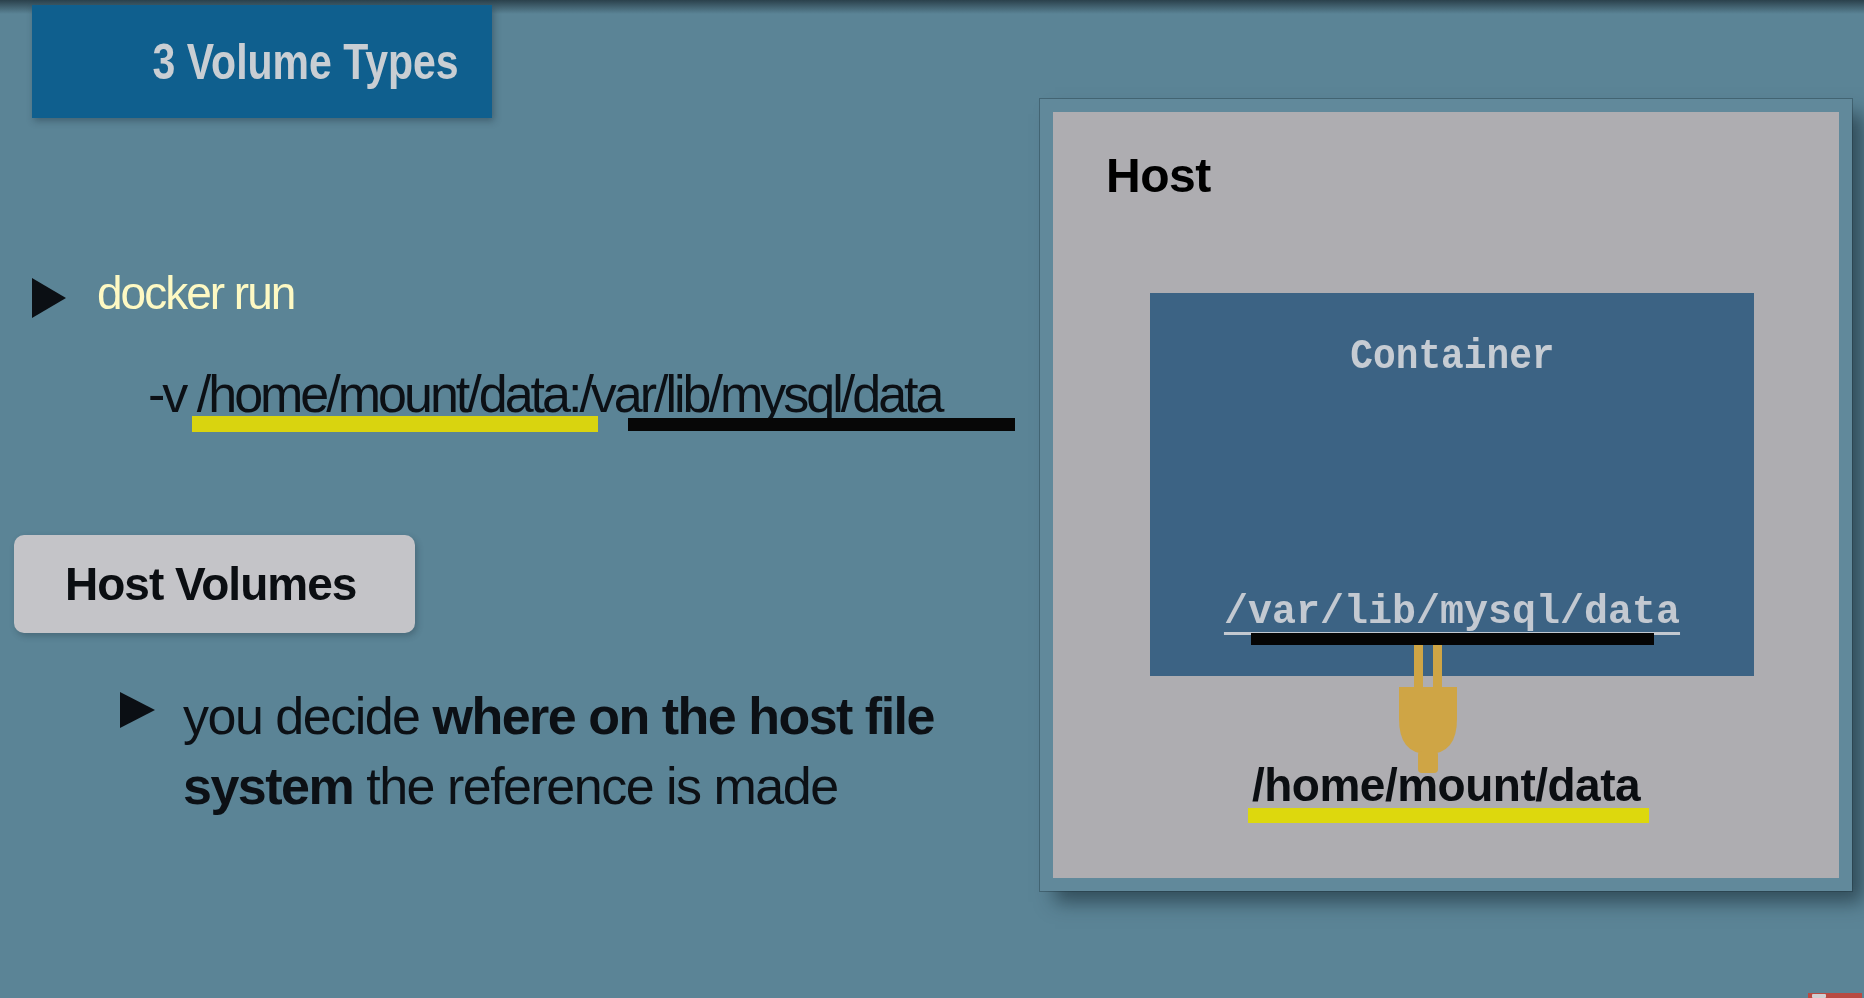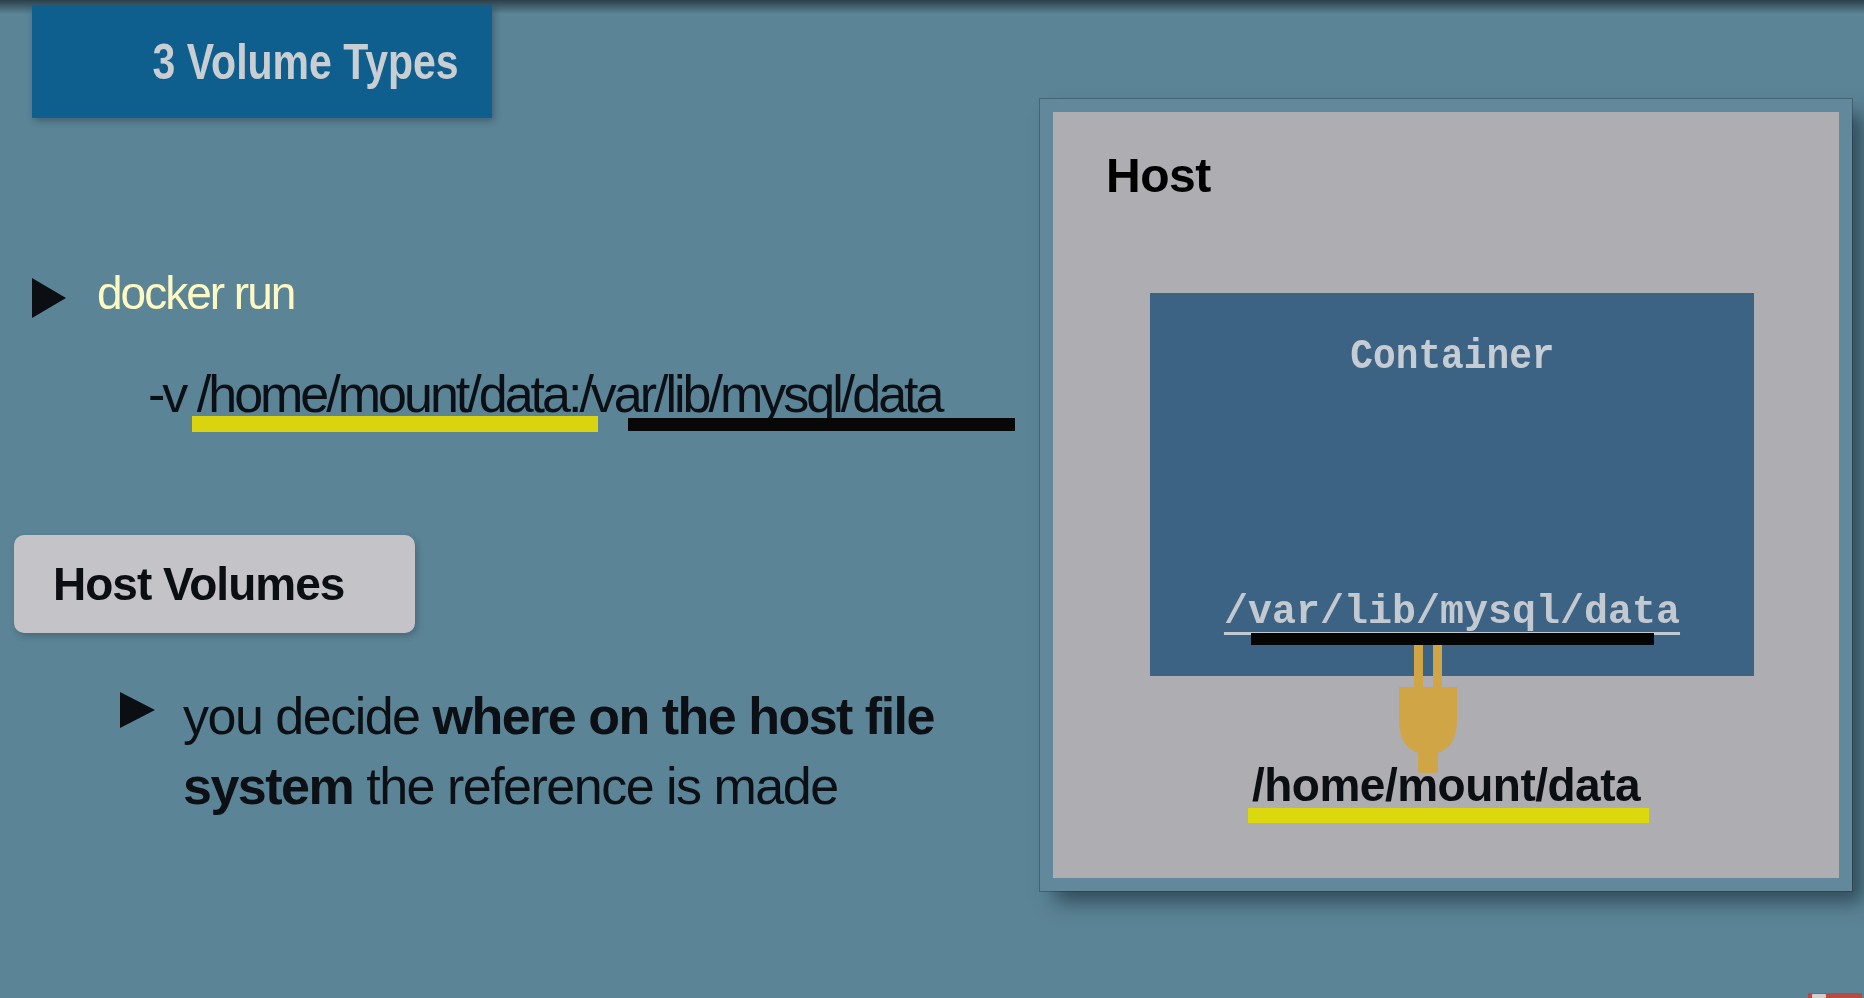--- a/index.html
+++ b/index.html
@@ -48,21 +48,21 @@
   .bar-yellow-cmd { left:192px; top:416px; width:406px; height:16px; background:#d9d40f; }
   .bar-black-cmd  { left:628px; top:418px; width:387px; height:13px; background:#070707; }
 
   .section-box {
     position:absolute; left:14px; top:535px; width:401px; height:98px;
     background:#c4c4c8; border-radius:10px;
     box-shadow:2px 3px 6px rgba(30,45,55,.3);
     display:flex; align-items:center;
   }
   .section-text {
-    padding-left:39px; font-size:46px; font-weight:bold;
+    padding-left:51px; font-size:46px; font-weight:bold;
     letter-spacing:-1px; color:#0b0e12; white-space:nowrap;
   }
 
   .note-line {
     position:absolute; left:183px;
     font-size:52px; letter-spacing:-1.5px; color:#0c1015; white-space:nowrap;
   }
   .note-line-1 { top:686px; }
   .note-line-2 { top:756px; }
   .note-line b { font-weight:bold; }

